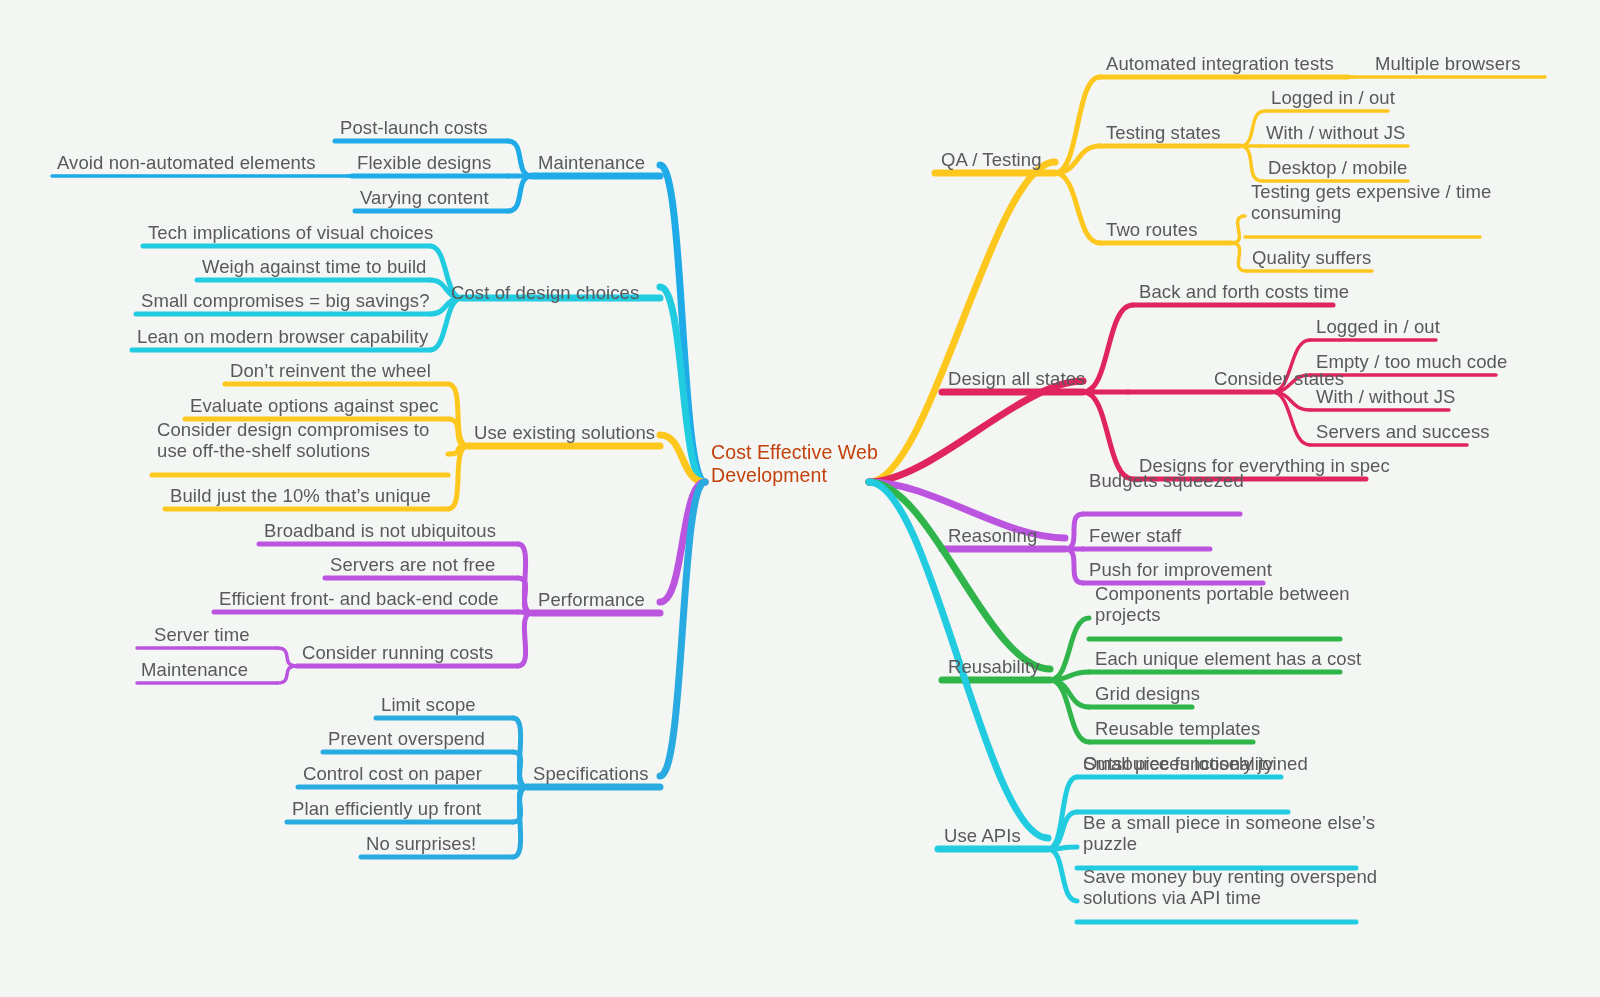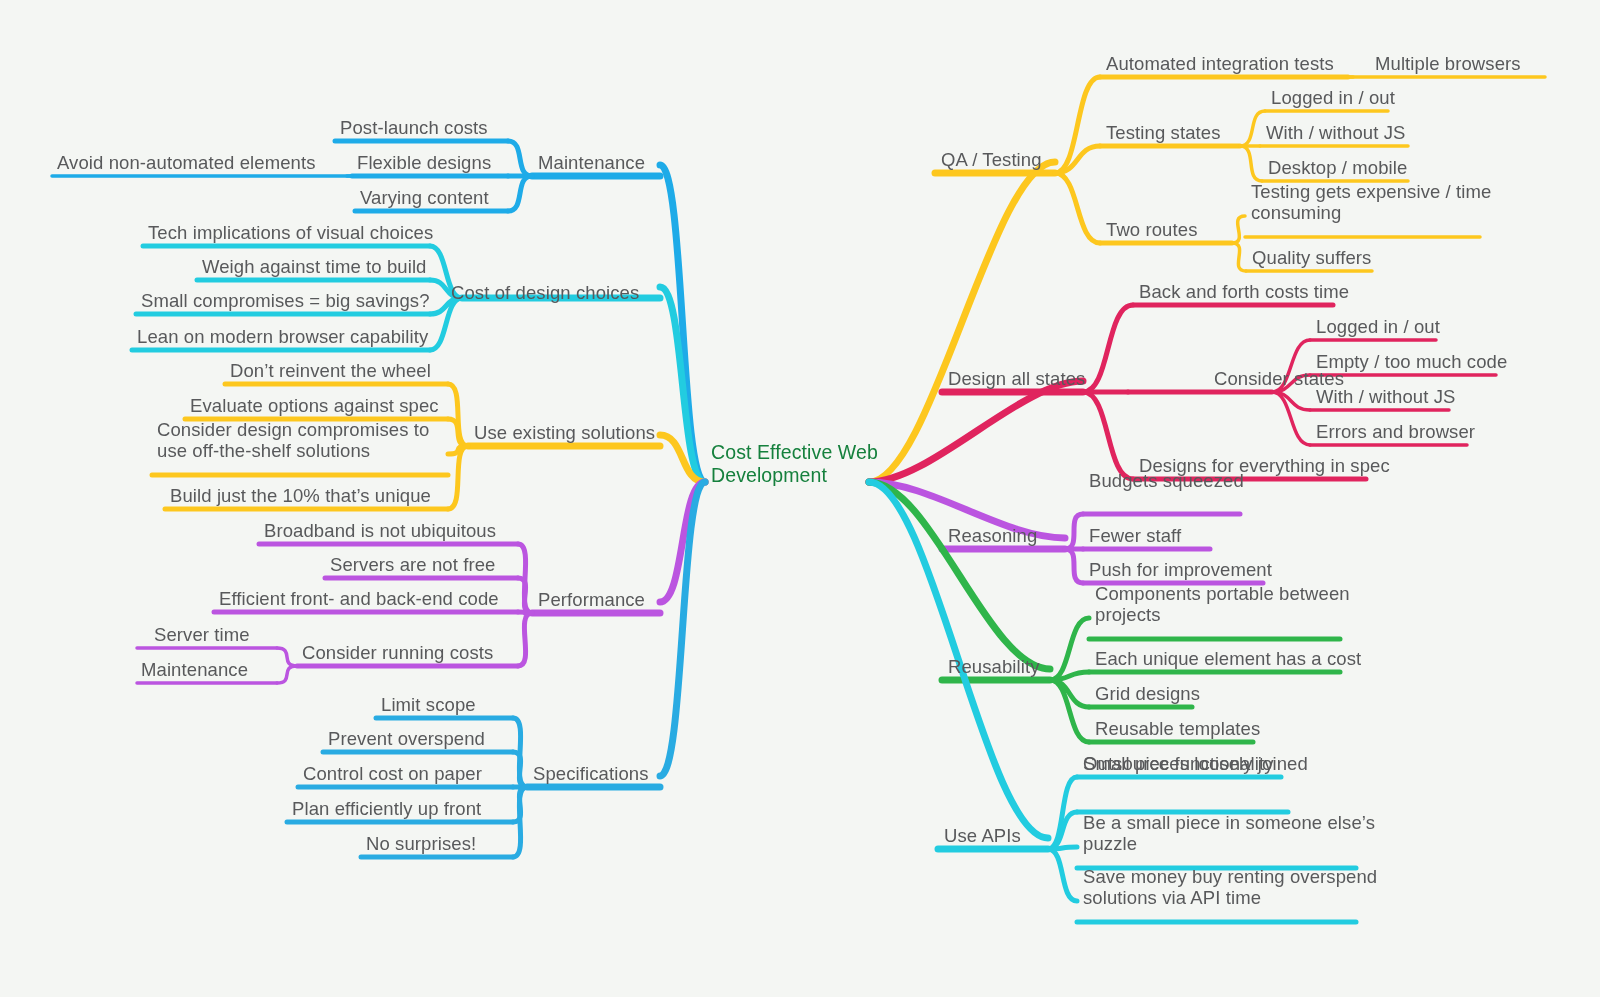--- a/index.html
+++ b/index.html
@@ -13,21 +13,21 @@
   #map{position:absolute;left:0;top:0;width:1600px;height:997px;}
   .node-label{
     position:absolute;
     color:#58595b;
     font-size:18.5px;
     line-height:21px;
     white-space:pre;
     letter-spacing:.1px;
   }
   .node-label.root{
-    color:#15803d;
+    color:#c2410c;
     font-size:19.5px;
     line-height:23px;
   }
   svg{display:block;}
 </style>
 </head>
 <body>
 
 <svg id="map" viewBox="0 0 1600 997" xmlns="http://www.w3.org/2000/svg" shape-rendering="geometricPrecision">
     <g>
@@ -431,21 +431,21 @@
     <div class="node-label" style="left: 1106px; top: 218.5px;">Two routes</div>
     <div class="node-label" style="left: 1251px; top: 181px;">Testing gets expensive / time
 consuming</div>
     <div class="node-label" style="left: 1252px; top: 246.5px;">Quality suffers</div>
     <div class="node-label" style="left: 941px; top: 148.5px;">QA / Testing</div>
     <div class="node-label" style="left: 1139px; top: 280.5px;">Back and forth costs time</div>
     <div class="node-label" style="left: 1198px; top: 367.5px; margin-left: 16px;">Consider states</div>
     <div class="node-label" style="left: 1316px; top: 315.5px;">Logged in / out</div>
     <div class="node-label" style="left: 1316px; top: 350.5px;">Empty / too much code</div>
     <div class="node-label" style="left: 1316px; top: 385.5px;">With / without JS</div>
-    <div class="node-label" style="left: 1316px; top: 420.5px;">Errors and browser</div>
+    <div class="node-label" style="left: 1316px; top: 420.5px;">Servers and success</div>
     <div class="node-label" style="left: 1139px; top: 454.5px;">Designs for everything in spec</div>
     <div class="node-label" style="left: 948px; top: 367.5px;">Design all states</div>
     <div class="node-label" style="left: 1089px; top: 470px;">Budgets squeezed</div>
     <div class="node-label" style="left: 1089px; top: 524.5px;">Fewer staff</div>
     <div class="node-label" style="left: 1089px; top: 558.5px;">Push for improvement</div>
     <div class="node-label" style="left: 948px; top: 524.5px;">Reasoning</div>
     <div class="node-label" style="left: 1095px; top: 583px;">Components portable between
 projects</div>
     <div class="node-label" style="left: 1095px; top: 647.5px;">Each unique element has a cost</div>
     <div class="node-label" style="left: 1095px; top: 682.5px;">Grid designs</div>

